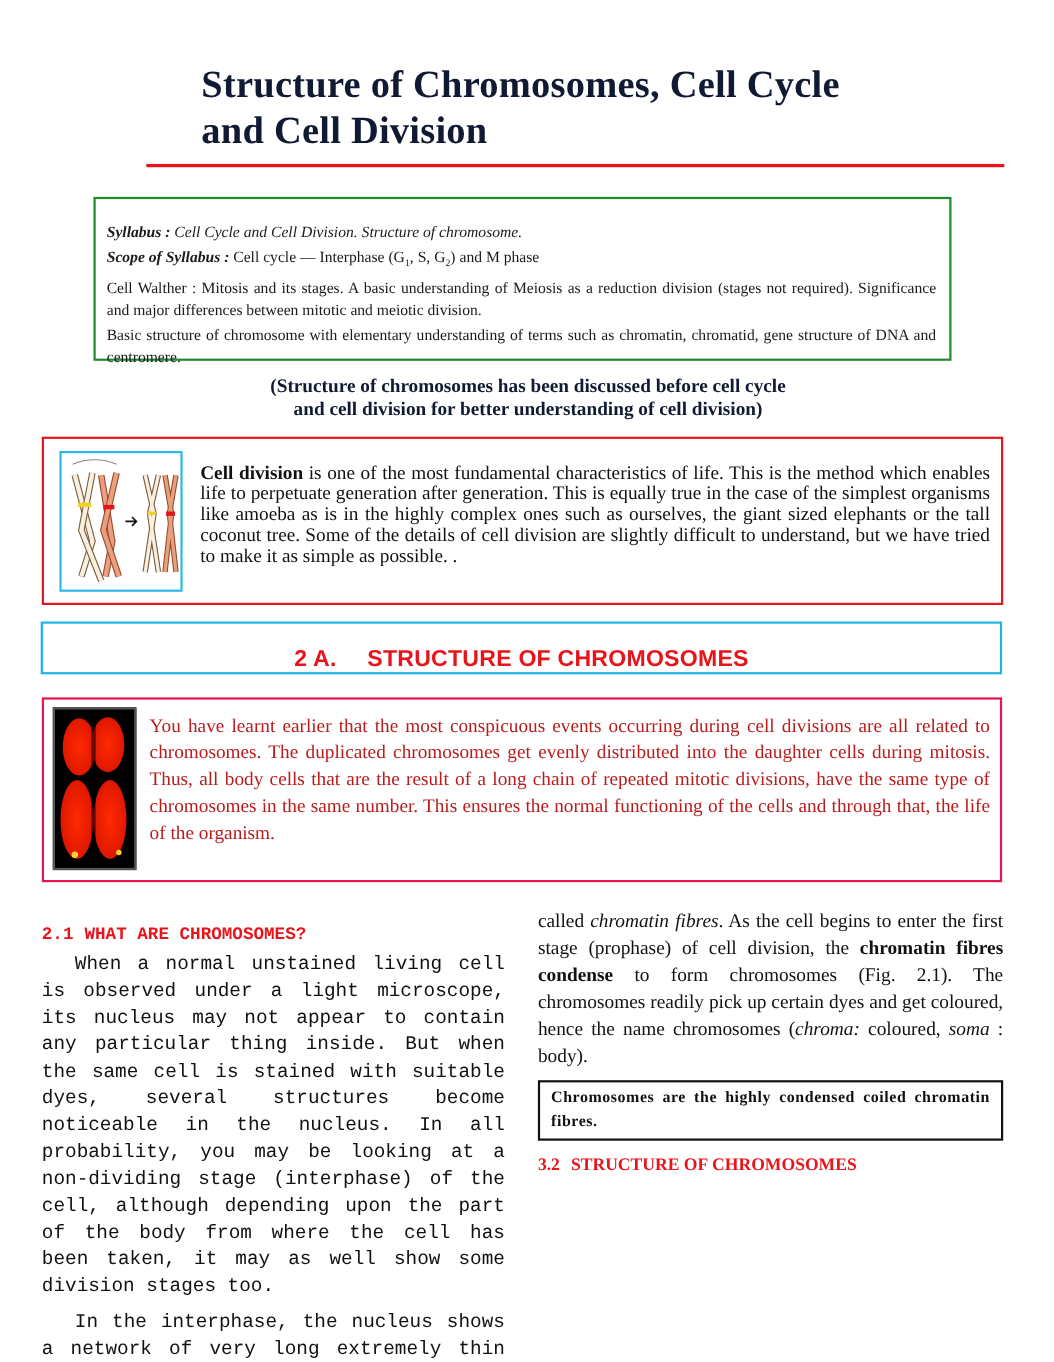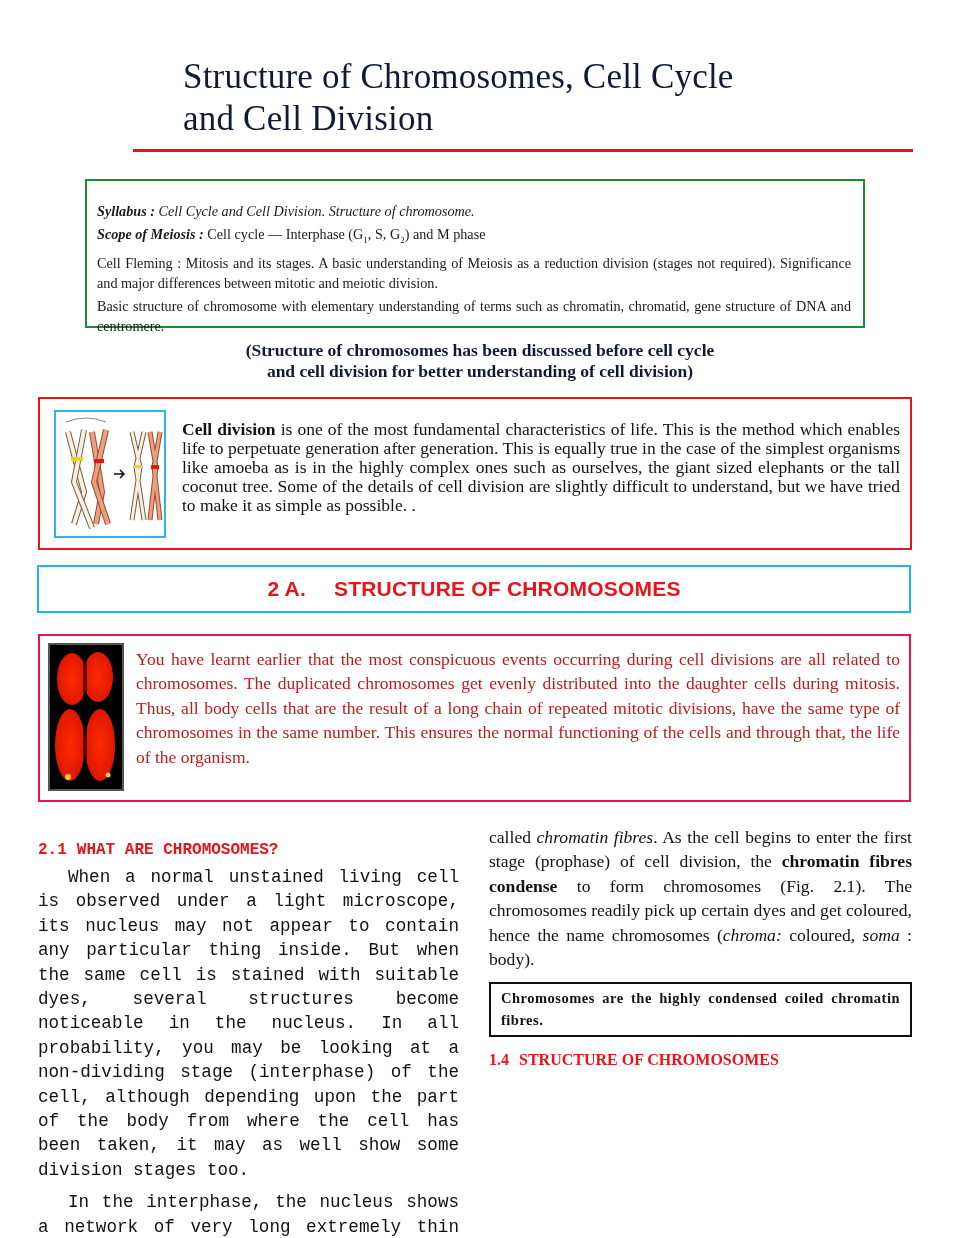--- a/index.html
+++ b/index.html
@@ -1,21 +1,21 @@
 <!DOCTYPE html>
 <html><head>
 <meta charset="utf-8">
 <style>
   html, body { margin: 0; padding: 0; background: #ffffff; }
   body { width: 958px; height: 1238px; position: relative; overflow: hidden;
          font-family: "Liberation Serif", "DejaVu Serif", serif; color: #111; }
   .abs { position: absolute; }
 
   .title { left: 183px; top: 56px; width: 720px; font-family: "Liberation Serif", serif;
-           font-weight: normal; font-size: 35px; line-height: 42px; color: #111a33; letter-spacing: 0.2px; }
+           font-weight: bold; font-size: 35px; line-height: 42px; color: #111a33; letter-spacing: 0.2px; }
   .title-rule { left: 133px; top: 149px; width: 780px; height: 3px; background: #e8141b; }
 
   .syllabus { left: 85px; top: 179px; width: 780px; height: 149px; border: 2px solid #1f8a2e;
               box-sizing: border-box; padding: 20px 12px 0 10px; font-size: 14.2px; line-height: 20px; color: #1a1a1a; }
   .syllabus p { margin: 0 0 3px 0; text-align: justify; }
   .syllabus .lbl { font-weight: bold; font-style: italic; }
   .syllabus .it { font-style: italic; }
   .syllabus sub { font-size: 9px; }
 
   .note { left: 150px; top: 340px; width: 660px; text-align: center; font-weight: bold;
@@ -23,21 +23,21 @@
 
   .box-red { border: 2px solid #e8141b; box-sizing: border-box; }
   .intro-box { left: 38px; top: 397px; width: 874px; height: 153px; }
   .figure1 { left: 54px; top: 410px; width: 112px; height: 128px; border: 2px solid #2bb8e8;
              box-sizing: border-box; background: #fff; }
   .intro-text { left: 182px; top: 420px; width: 718px; font-size: 17.5px; line-height: 19px;
                 text-align: justify; color: #111; }
   .intro-text b { font-weight: bold; }
 
   .section-banner { left: 37px; top: 565px; width: 874px; height: 48px; border: 2px solid #1fb6e6;
-                    box-sizing: border-box; display: flex; align-items: center; justify-content: center;
+                    box-sizing: border-box; display: flex; align-items: flex-end; justify-content: center;
                     font-family: "Liberation Sans", "DejaVu Sans", sans-serif; font-weight: bold;
                     font-size: 21px; color: #e8141b; letter-spacing: 0.2px; }
   .section-banner .num { margin-right: 28px; }
 
   .box-pink { border: 2px solid #e8144f; box-sizing: border-box; }
   .chromo-box { left: 38px; top: 634px; width: 873px; height: 168px; }
   .figure2 { left: 48px; top: 643px; width: 76px; height: 148px; background: #000; border: 2px solid #555;
              box-sizing: border-box; }
   .chromo-text { left: 136px; top: 647px; width: 764px; font-size: 17.5px; line-height: 24.4px;
                  text-align: justify; color: #b91c1c; }
@@ -62,24 +62,24 @@
   <div>and Cell Division</div>
 </div>
 <div class="abs title-rule"></div>
 
 <div class="abs syllabus">
   <p>
     <span class="lbl">Syllabus :</span>
     <span class="it">Cell Cycle and Cell Division. Structure of chromosome.</span>
   </p>
   <p>
-    <span class="lbl">Scope of Meiosis :</span>
+    <span class="lbl">Scope of Syllabus :</span>
     <span>Cell cycle — Interphase (G</span><sub>1</sub><span>, S, G</span><sub>2</sub><span>) and M phase</span>
   </p>
-  <p>Cell Fleming : Mitosis and its stages. A basic understanding of Meiosis as a reduction division (stages not required). Significance and major differences between mitotic and meiotic division.</p>
+  <p>Cell Walther : Mitosis and its stages. A basic understanding of Meiosis as a reduction division (stages not required). Significance and major differences between mitotic and meiotic division.</p>
   <p>Basic structure of chromosome with elementary understanding of terms such as chromatin, chromatid, gene structure of DNA and centromere.</p>
 </div>
 
 <div class="abs note">
   <div>(Structure of chromosomes has been discussed before cell cycle</div>
   <div>and cell division for better understanding of cell division)</div>
 </div>
 
 <div class="abs box-red intro-box"></div>
 <div class="abs figure1">
@@ -138,15 +138,15 @@
   </h3>
   <p class="indent">When a normal unstained living cell is observed under a light microscope, its nucleus may not appear to contain any particular thing inside. But when the same cell is stained with suitable dyes, several structures become noticeable in the nucleus. In all probability, you may be looking at a non-dividing stage (interphase) of the cell, although depending upon the part of the body from where the cell has been taken, it may as well show some division stages too.</p>
   <div class="gap"></div>
   <p class="indent">In the interphase, the nucleus shows a network of very long extremely thin dark-staining fibres</p>
 </div>
 
 <div class="abs col col-right">
   <p><span>called </span><i>chromatin fibres</i><span>. As the cell begins to enter the first stage (prophase) of cell division, the </span><b>chromatin fibres condense</b><span> to form chromosomes (Fig. 2.1). The chromosomes readily pick up certain dyes and get coloured, hence the name chromosomes (</span><i>chroma:</i><span> coloured, </span><i>soma</i><span> : body).</span></p>
   <div class="defbox">Chromosomes are the highly condensed coiled chromatin fibres.</div>
   <h3>
-    <span class="n">1.4</span><span>STRUCTURE OF CHROMOSOMES</span>
+    <span class="n">3.2</span><span>STRUCTURE OF CHROMOSOMES</span>
   </h3>
 </div>
 
 </body></html>

